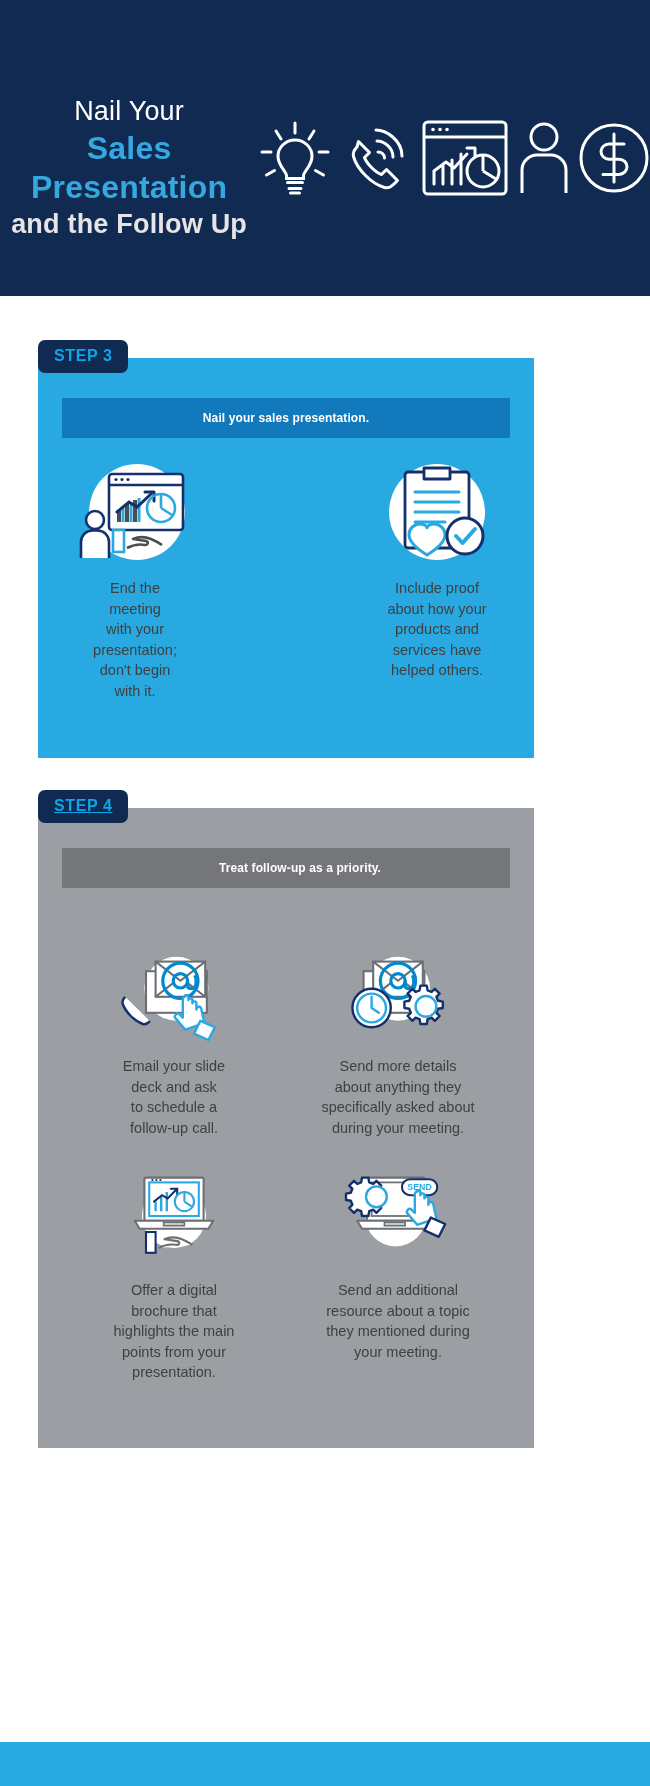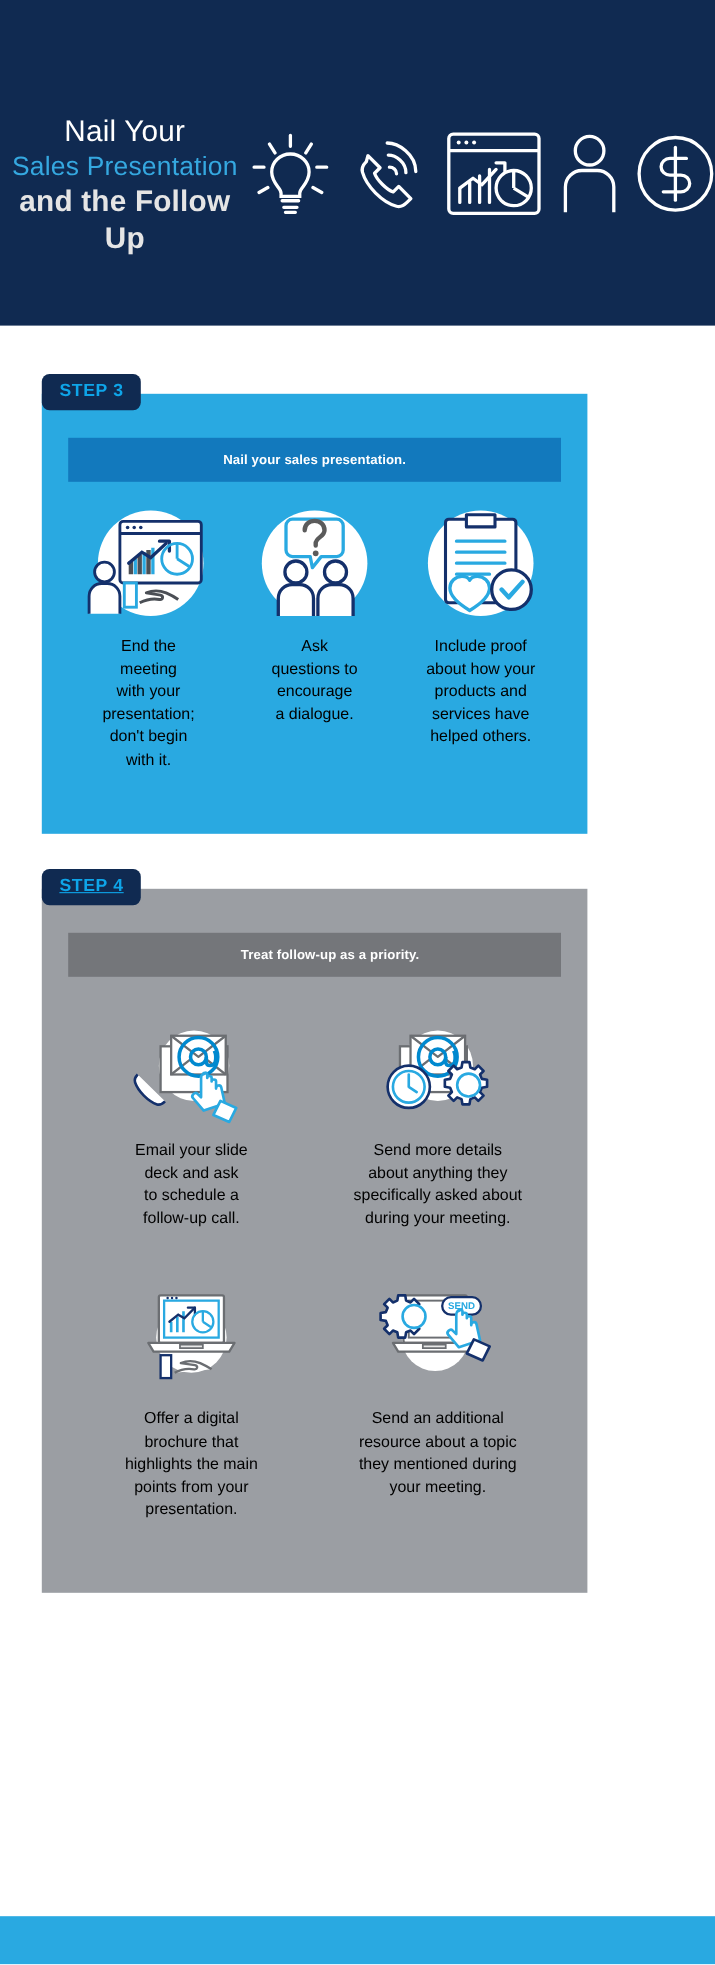--- a/index.html
+++ b/index.html
@@ -36,22 +36,22 @@
   .t-line1 {
     display: block;
     color: #ffffff;
     font-size: 27px;
     font-weight: 400;
     letter-spacing: .2px;
   }
   .t-line2 {
     display: block;
     color: #35a8e0;
-    font-size: 24px;
-    font-weight: 400;
+    font-size: 32px;
+    font-weight: 700;
     letter-spacing: .2px;
     margin-top: 1px;
   }
   .t-line3 {
     display: block;
     color: #e5e5e5;
     font-size: 27px;
     font-weight: 700;
     letter-spacing: .2px;
     margin-top: 1px;
@@ -116,21 +116,21 @@
     display: flex;
     justify-content: space-between;
   }
   .cards-2 {
     position: absolute;
     left: 24px;
     width: 448px;
     display: flex;
     justify-content: space-around;
   }
-  .cards-2.row1 { top: 108px; }
+  .cards-2.row1 { top: 128px; }
   .cards-2.row2 { top: 352px; }
 
   .card {
     width: 146px;
     display: flex;
     flex-direction: column;
     align-items: center;
   }
   .card-wide { width: 188px; }
   .card-icon {
@@ -138,21 +138,21 @@
     height: 112px;
     position: relative;
     display: flex;
     align-items: center;
     justify-content: center;
   }
   .card-icon svg { display: block; }
   .card-caption {
     margin-top: 8px;
     text-align: center;
-    color: #000000;
+    color: #404040;
     font-size: 14.5px;
     line-height: 1.42;
     white-space: pre-line;
   }
 
   
   .footer-bar {
     position: absolute;
     left: 0;
     top: 1742px;
@@ -263,38 +263,20 @@
           </svg>
         </div>
         <div class="card-caption">End the
 meeting
 with your
 presentation;
 don't begin
 with it.</div>
       </div>
 
-      <div class="card">
-        <div class="card-icon">
-          <svg width="120" height="112" viewBox="0 0 120 112">
-            <circle cx="60" cy="54" r="48" fill="#ffffff"></circle>
-            <path d="M40 14h40c3.3 0 6 2.7 6 6v22c0 3.3-2.7 6-6 6H66l-8 10-2-10H40c-3.3 0-6-2.7-6-6V20c0-3.3 2.7-6 6-6z" fill="#ffffff" stroke="#29a9e1" stroke-width="3" stroke-linejoin="round"></path>
-            <path d="M51 24c0-5 4-8.5 9-8.5s9 3.5 9 8.5c0 6-8 6.5-8 12v2" fill="none" stroke="#5b5b5b" stroke-width="4" stroke-linecap="round"></path>
-            <circle cx="61" cy="45" r="2.6" fill="#5b5b5b"></circle>
-            <circle cx="43" cy="62" r="10" fill="#ffffff" stroke="#14306b" stroke-width="3"></circle>
-            <path d="M27 102V86c0-7 5.5-12.5 12.5-12.5h7C53.5 73.5 59 79 59 86v16" fill="#ffffff" stroke="#14306b" stroke-width="3" stroke-linejoin="round"></path>
-            <circle cx="79" cy="62" r="10" fill="#ffffff" stroke="#14306b" stroke-width="3"></circle>
-            <path d="M63 102V86c0-7 5.5-12.5 12.5-12.5h7C89.5 73.5 95 79 95 86v16" fill="#ffffff" stroke="#14306b" stroke-width="3" stroke-linejoin="round"></path>
-          </svg>
-        </div>
-        <div class="card-caption">Ask
-questions to
-encourage
-a dialogue.</div>
-      </div>
 
       <div class="card">
         <div class="card-icon">
           <svg width="120" height="112" viewBox="0 0 120 112">
             <circle cx="60" cy="54" r="48" fill="#ffffff"></circle>
             <rect x="28" y="14" width="64" height="76" rx="3" fill="#ffffff" stroke="#14306b" stroke-width="2.8"></rect>
             <path d="M47 10h26v11H47z" fill="#ffffff" stroke="#14306b" stroke-width="2.8" stroke-linejoin="round"></path>
             <g stroke="#29a9e1" stroke-width="3" stroke-linecap="round">
               <path d="M38 34h44M38 44h44M38 54h44M38 64h30"></path>
             </g>

